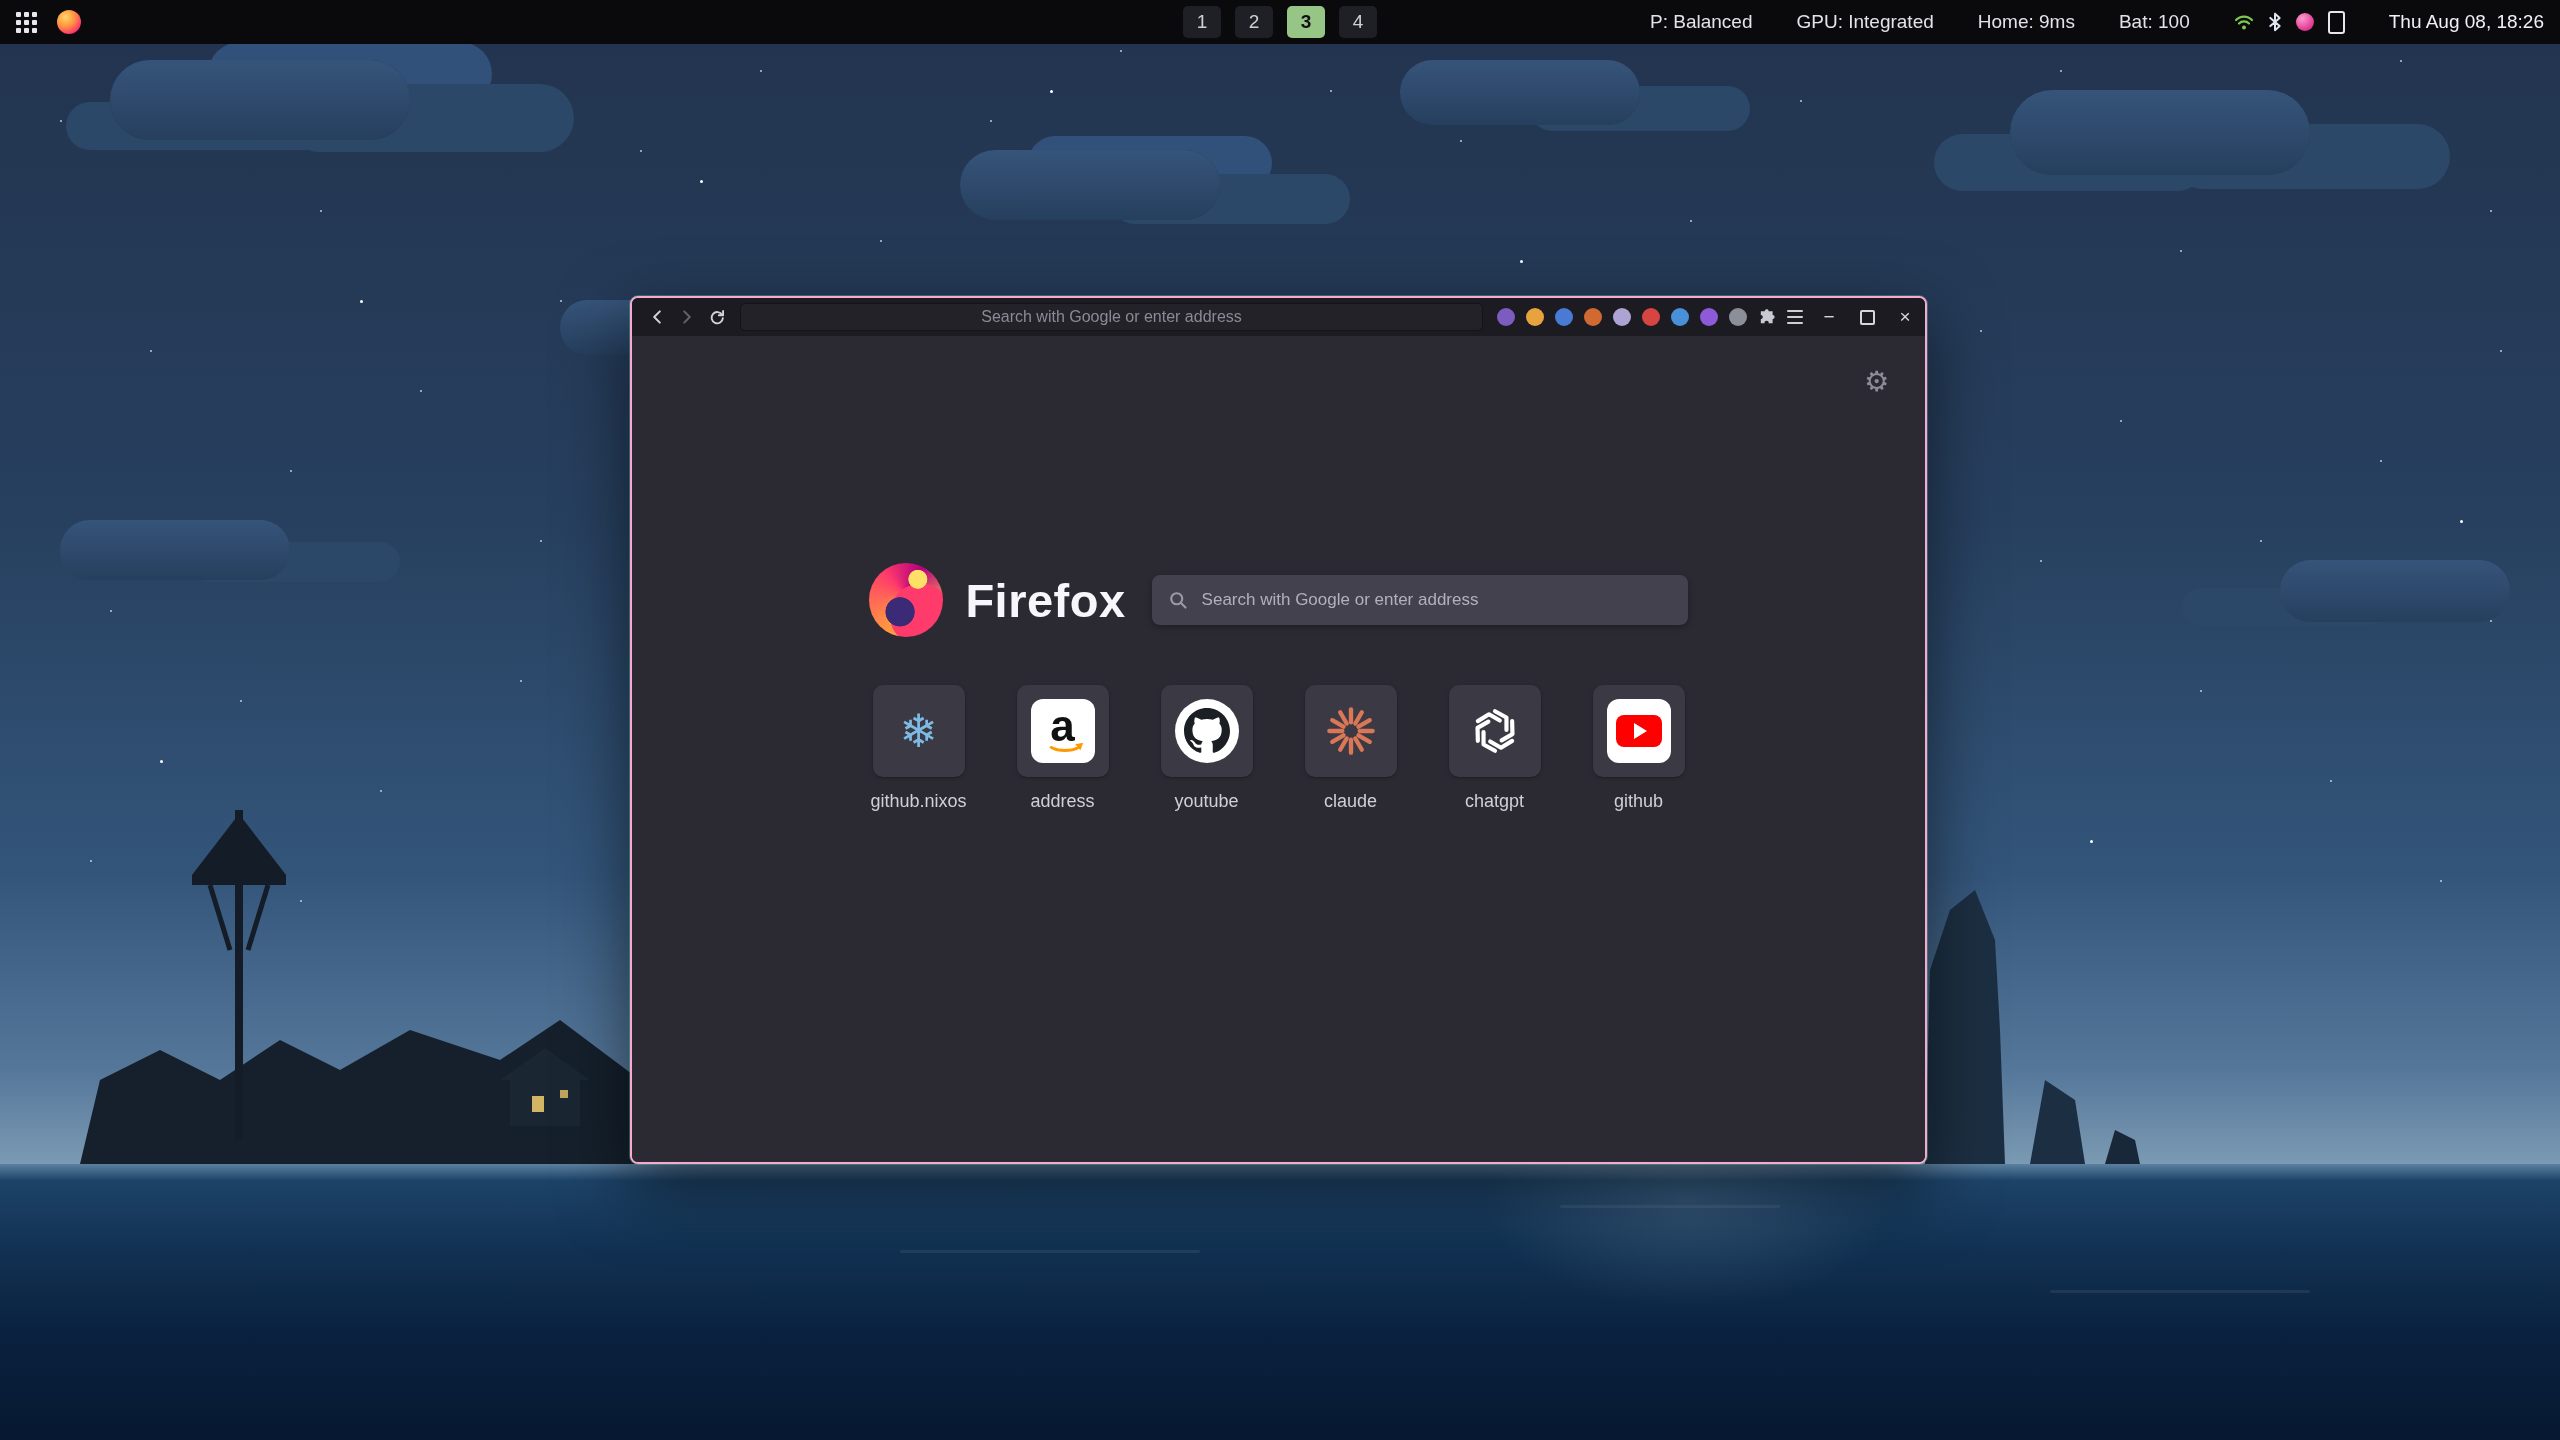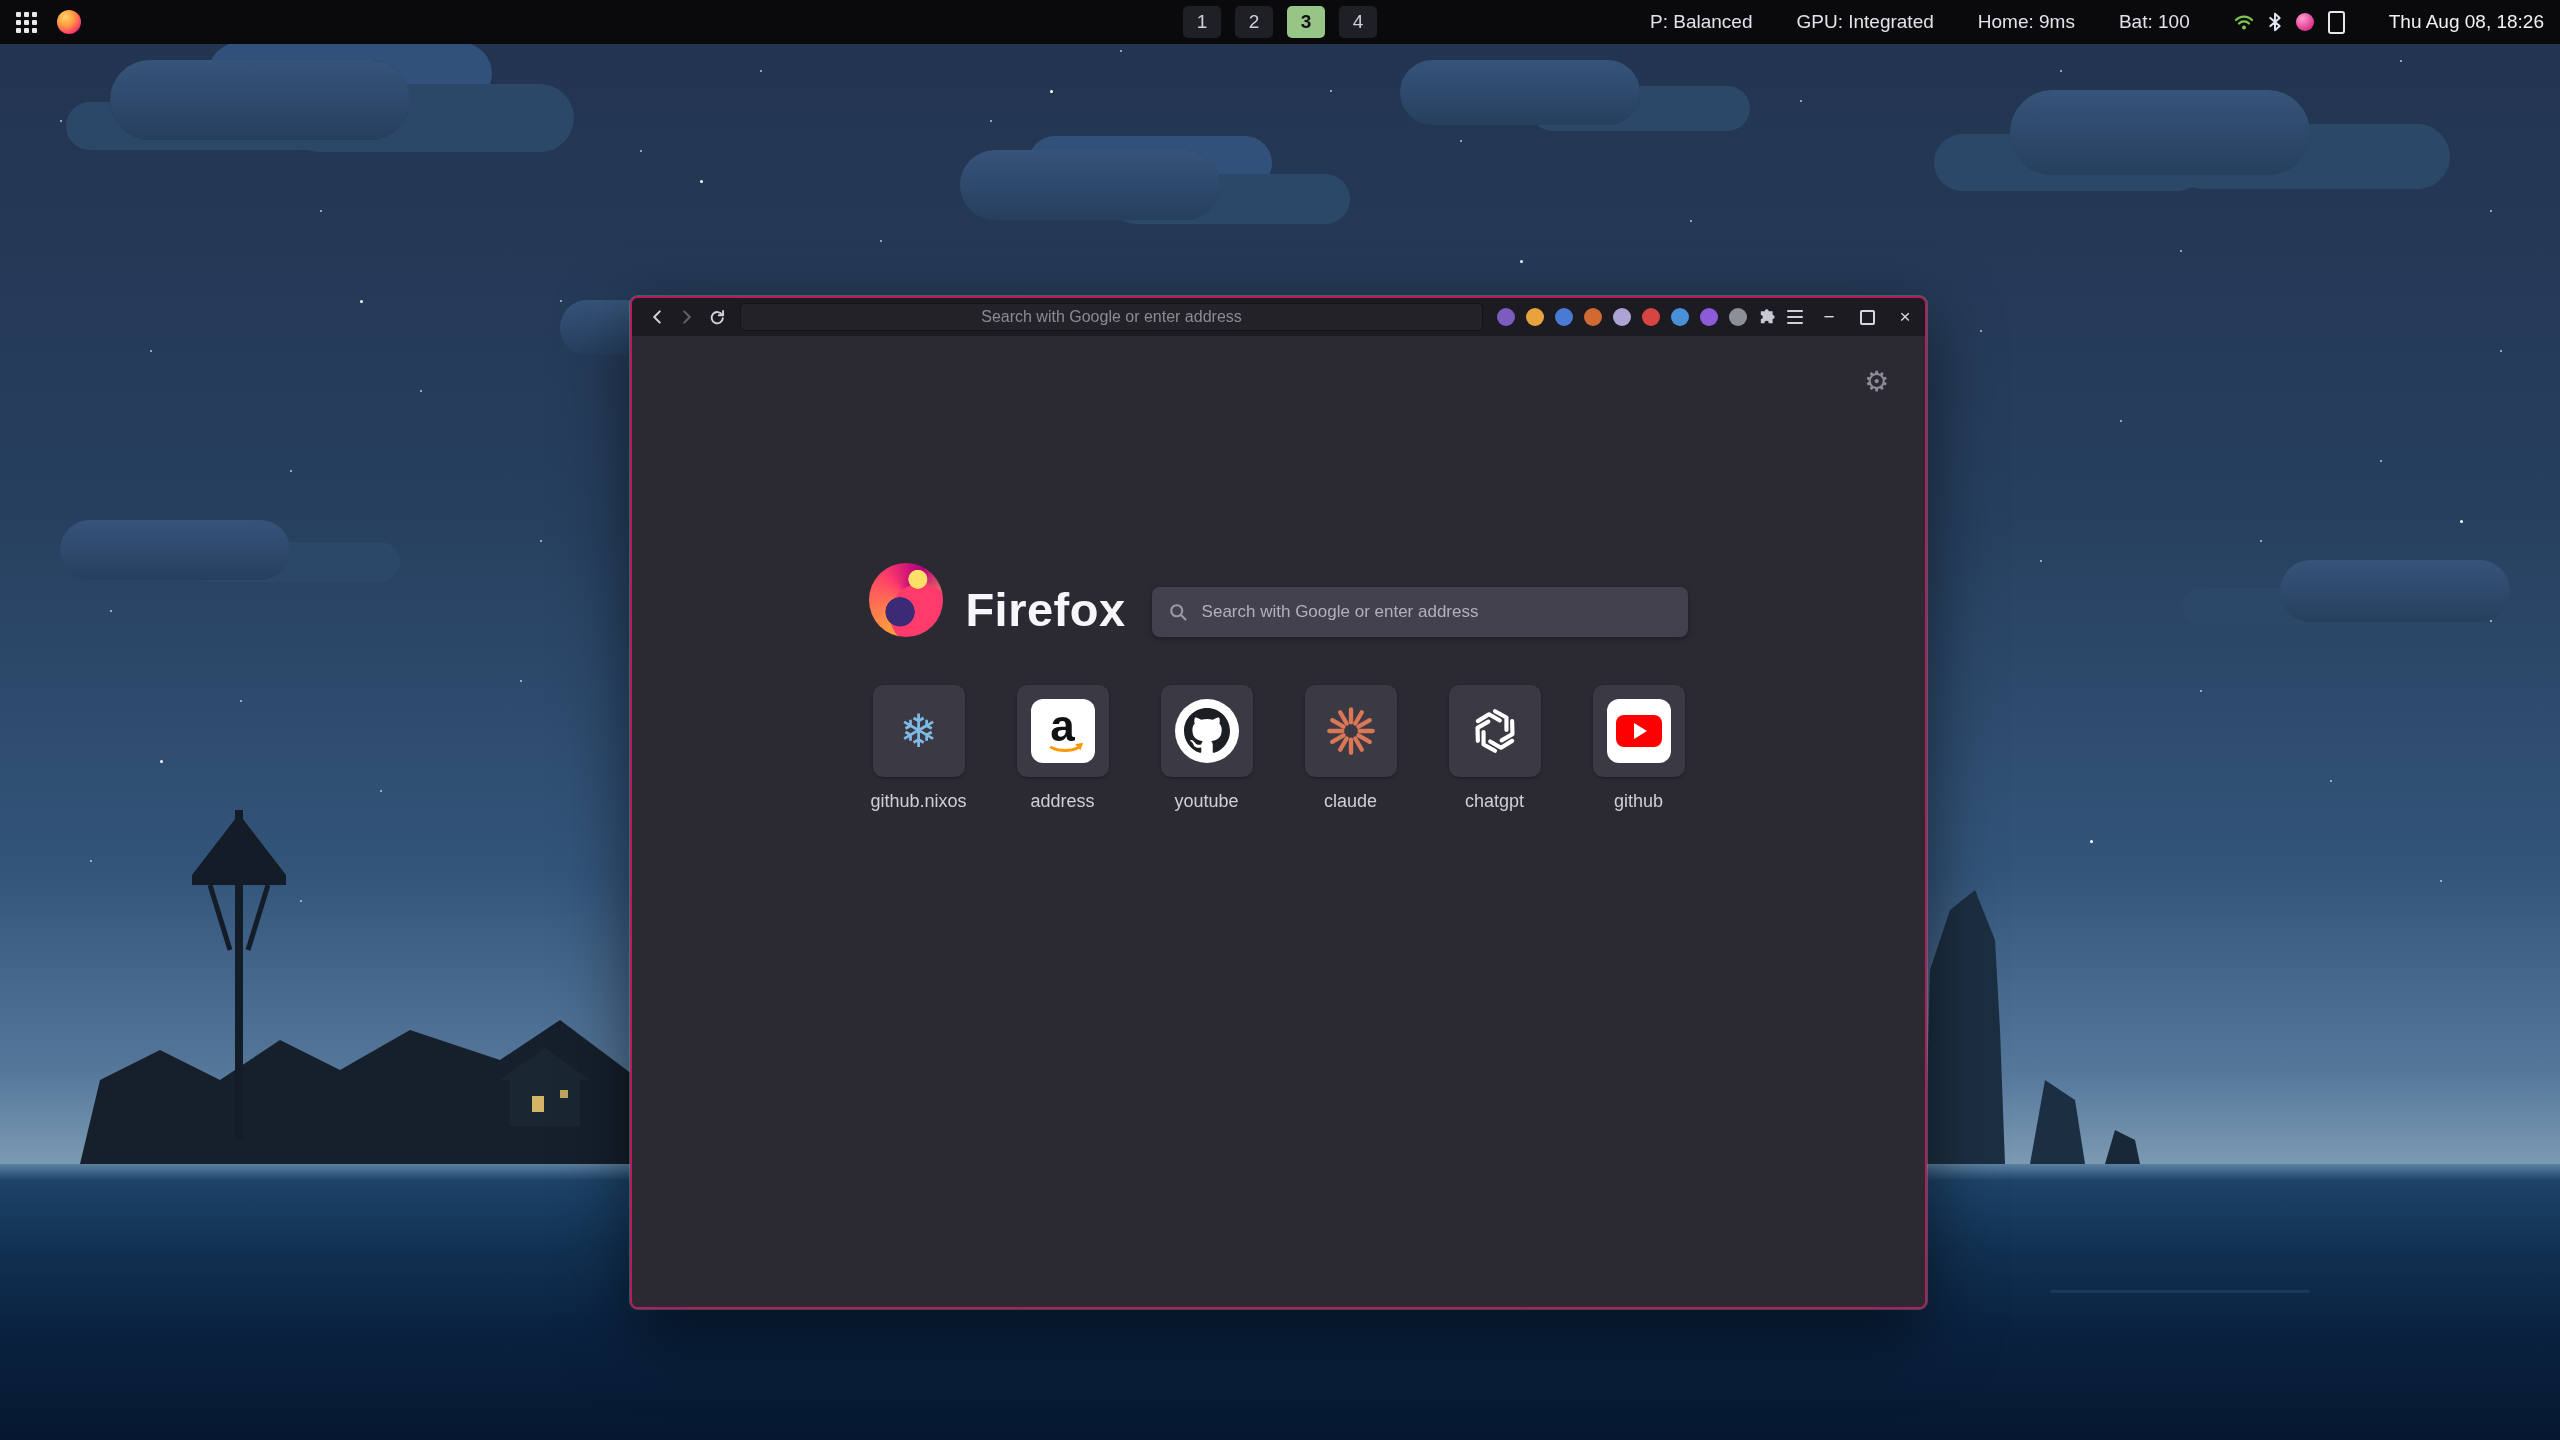--- a/index.html
+++ b/index.html
@@ -54,22 +54,22 @@
     background:#1f1f26;color:#cfcfda;cursor:pointer;}
   .ws-btn[data-active="true"]{background:#97c585;color:#101014;font-weight:bold;}
   .tb-right{margin-left:auto;display:flex;align-items:center;gap:44px;}
   .tb-status{color:#e2e2ea;}
   .tray{display:flex;align-items:center;gap:14px;}
   .tray-pink{width:18px;height:18px;border-radius:50%;background:radial-gradient(circle at 35% 30%,#ff9bd0,#e0368f 70%);}
   .tray-tablet{width:13px;height:19px;border:2px solid #e6e6ee;border-radius:3px;}
   .tb-clock{color:#f0f0f6;}
 
   
-  .window{position:absolute;left:630px;top:296px;width:1297px;height:1013px;box-sizing:border-box;
-    background:#2b2a33;border:2px solid #be185d;border-radius:8px;z-index:20;display:flex;flex-direction:column;
+  .window{position:absolute;left:630px;top:296px;width:1297px;height:868px;box-sizing:border-box;
+    background:#2b2a33;border:2px solid #f9a8d4;border-radius:8px;z-index:20;display:flex;flex-direction:column;
     overflow:hidden;box-shadow:0 0 0 1px rgba(87,201,154,.35),0 24px 70px rgba(0,0,0,.55);}
   .toolbar{height:38px;flex:0 0 38px;background:#1c1b22;display:flex;align-items:center;
     padding:0 10px;box-sizing:border-box;}
   .nav-btn{width:30px;height:30px;display:flex;align-items:center;justify-content:center;border-radius:4px;cursor:pointer;}
   .urlbar{flex:1;height:28px;margin:0 8px;background:#232229;border:1px solid #131318;border-radius:5px;
     color:#d6d6de;font-size:16px;text-align:center;outline:none;padding:0 12px;box-sizing:border-box;}
   .urlbar::placeholder{color:#8b8b97;}
   .ext-row{display:flex;align-items:center;gap:11px;margin:0 6px;}
   .ext-dot{width:18px;height:18px;border-radius:50%;cursor:pointer;}
   .tool-ic{width:28px;height:28px;display:flex;align-items:center;justify-content:center;cursor:pointer;}
@@ -84,21 +84,21 @@
   .tab{height:27px;width:170px;background:#37363f;border-radius:4px;display:flex;align-items:center;
     gap:9px;padding:0 10px;box-sizing:border-box;color:#ececf2;font-size:15px;cursor:pointer;}
   .tab-fav{width:16px;height:16px;flex:0 0 16px;}
   .newtab-btn{width:26px;height:26px;display:flex;align-items:center;justify-content:center;
     color:#cfcfd8;font-size:21px;border-radius:4px;cursor:pointer;}
   .tab-chevron{margin-left:auto;width:26px;height:26px;display:flex;align-items:center;justify-content:center;cursor:pointer;}
 
   .content{flex:1;position:relative;background:#2b2a33;}
   .settings-gear{position:absolute;top:32px;right:36px;color:#8c8c98;font-size:28px;line-height:1;cursor:pointer;}
   .newtab-main{position:absolute;top:227px;left:0;right:0;display:flex;flex-direction:column;align-items:center;}
-  .logo-row{display:flex;align-items:flex-end;}
+  .logo-row{display:flex;align-items:center;}
   .ff-logo{width:74px;height:74px;border-radius:50%;
     background:
       radial-gradient(circle at 66% 22%,#ffe066 0 12%,rgba(0,0,0,0) 13%),
       radial-gradient(circle at 42% 66%,#3b2a75 0 22%,rgba(0,0,0,0) 23%),
       radial-gradient(circle at 70% 70%,#ff3b6b 0 42%,rgba(0,0,0,0) 43%),
       conic-gradient(from 120deg at 50% 45%,#ffbd4f,#ff9640 25%,#ff3b6b 55%,#b5007f 75%,#ffbd4f);}
   .wordmark{font-size:47px;font-weight:700;color:#f7f7fb;margin-left:22px;letter-spacing:.5px;}
   .search-box{width:536px;height:50px;margin-left:26px;background:#42414d;border-radius:8px;
     display:flex;align-items:center;padding:0 16px;box-sizing:border-box;box-shadow:0 2px 6px rgba(0,0,0,.3);}
   .search-input{flex:1;background:transparent;border:none;outline:none;color:#e8e8ee;font-size:17px;margin-left:12px;}

